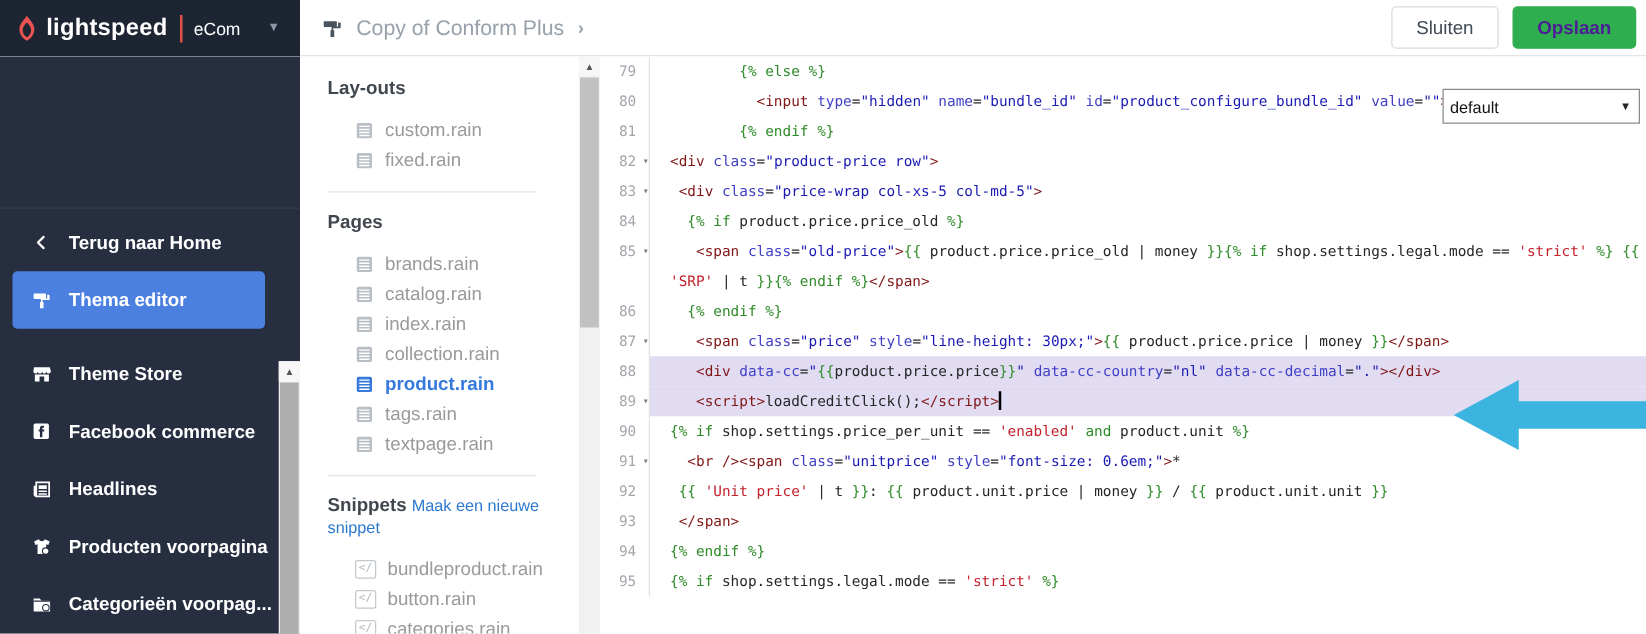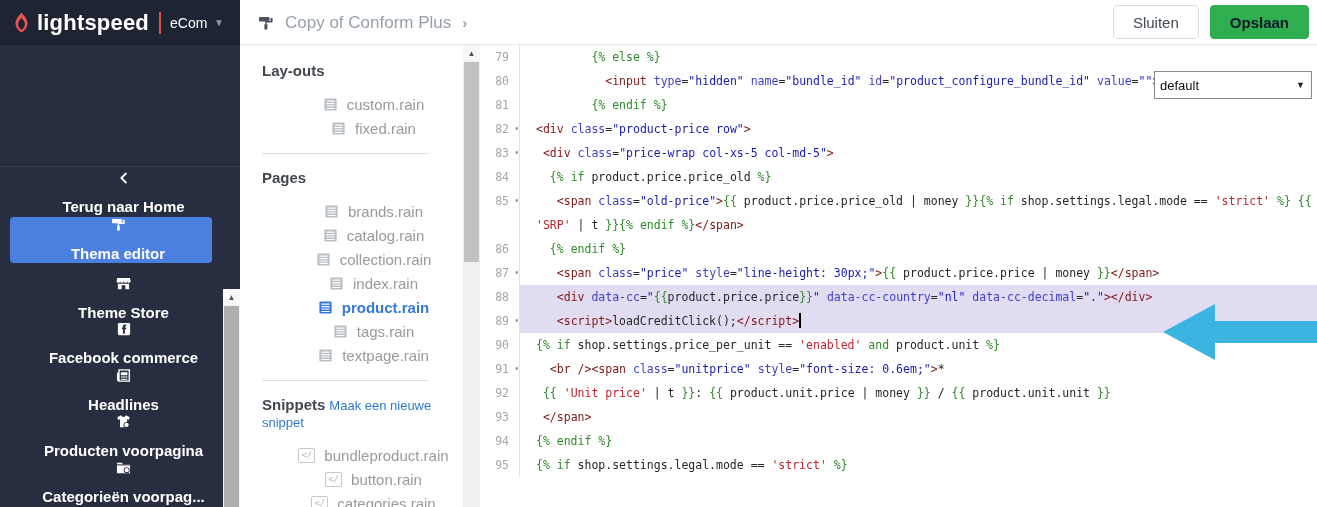--- a/index.html
+++ b/index.html
@@ -5,56 +5,56 @@
   * { margin:0; padding:0; box-sizing:border-box; }
   html,body { width:1317px; height:507px; overflow:hidden; background:#fff;
     font-family:"Liberation Sans", sans-serif; }
   .app { position:relative; width:1317px; height:507px; }
 
   
   .topbar { position:absolute; top:0; left:0; right:0; height:45px; background:#fff;
     border-bottom:1px solid #e3e6e9; z-index:30; }
   .brand { position:absolute; left:0; top:0; width:240px; height:45px; background:#1e2532;
     display:flex; align-items:center; padding-left:13px; }
-  .brand-name { color:#fff; font-size:22px; font-weight:bold; letter-spacing:.2px; margin-left:7px; }
+  .brand-name { color:#fff; font-size:19px; font-weight:bold; letter-spacing:.2px; margin-left:7px; }
   .brand-sep { width:2px; height:22px; background:#e2504c; margin:0 9px 0 10px; }
   .brand-product { color:#fff; font-size:14px; }
   .brand-caret { margin-left:auto; margin-right:16px; color:#8d97a7; font-size:10px; }
   .breadcrumb { position:absolute; left:258px; top:0; height:45px; display:flex; align-items:center; gap:11px; }
   .crumb-icon { color:#4a545f; display:flex; }
   .crumb-theme { color:#97a1ab; font-size:17px; }
   .crumb-sep { color:#9aa4ae; font-size:15px; font-weight:bold; }
   .crumb-path { color:#3d4752; font-size:17px; }
   .actions { position:absolute; right:8px; top:5px; display:flex; gap:11px;border-radius:16px; }
   .btn { font-size:15px; border-radius:4px; height:34px; padding:0 19px; cursor:pointer;
     font-family:"Liberation Sans",sans-serif; display:flex; align-items:center; }
   .btn-close { background:#fff; border:1px solid #d7dbdf; color:#414b55; }
-  .btn-save { background:var(--c-save); border:1px solid var(--c-save); color:#0f172a; font-weight:bold; }
+  .btn-save { background:var(--c-save); border:1px solid var(--c-save); color:#4c1d95; font-weight:bold; }
 
   
   .sidebar { position:absolute; left:0; top:45px; width:240px; bottom:0; background:#262e40; z-index:20; }
   .sb-scroll { position:absolute; left:0; right:0; top:121px; bottom:0;
     border-top:1px solid rgba(255,255,255,.07); padding-top:4px; }
   .menu { margin-right:17px; }
   .menu-item { height:46px; display:flex; align-items:center; gap:13px; padding-left:24px;
-    color:#fff; font-size:15px; font-weight:bold; cursor:pointer;flex-direction:column; }
+    color:#fff; font-size:15px; font-weight:bold; cursor:pointer; }
   .menu-item .mi-icon { width:18px; display:flex; justify-content:center; color:#fff; }
   .menu-item.active { background:var(--c-active); border-radius:4px; margin:0 11px 13px 10px; padding-left:14px; }
   .sb-scrollbar { position:absolute; right:0; top:122px; bottom:0; width:17px; background:#f1f1f1; }
   .sb-up { height:16px; display:flex; align-items:center; justify-content:center;
     color:#555; font-size:8px; background:#f7f7f7; }
   .sb-thumb { position:absolute; top:17px; left:1px; right:1px; height:238px; background:#aeaeae; }
 
   
   .filepanel { position:absolute; left:240px; top:45px; width:240px; bottom:0; background:#fff; z-index:10; }
   .fp-inner { position:absolute; left:0; top:0; right:17px; bottom:0; padding:17px 0 0 22px; overflow:hidden; }
   .group-title { font-size:15px; font-weight:bold; color:#40474e; margin-bottom:13px; }
   .group-title .new-link { font-weight:normal; font-size:13px; color:var(--c-link); margin-left:4px; cursor:pointer; }
   .file-item { display:flex; align-items:center; gap:9px; height:24px; padding-left:22px;
-    color:#9a9a9a; font-size:15px; cursor:pointer;justify-content:center; }
+    color:#9a9a9a; font-size:15px; cursor:pointer; }
   .file-item .fi-icon { color:#b9bfc4; display:flex; }
   .file-item.active { color:var(--c-file-active); font-weight:bold; }
   .file-item.active .fi-icon { color:var(--c-file-active); }
   .group-divider { border-top:1px solid #e2e2e2; margin:13px 34px 15px 0; }
   .snip { display:inline-block; width:17px; height:15px; border:1px solid #c3c8cc; border-radius:2px;
     color:#b4b9be; font-size:9px; line-height:13px; text-align:center; font-family:"DejaVu Sans Mono",monospace; }
   .fp-scrollbar { position:absolute; right:0; top:0; bottom:0; width:17px; background:#f1f1f1; }
   .fp-up { height:16px; display:flex; align-items:center; justify-content:center; color:#555;
     font-size:8px; background:#f7f7f7; }
   .fp-thumb { position:absolute; top:17px; left:1px; right:1px; height:200px; background:#c1c1c1; }
@@ -235,30 +235,30 @@
             </span>
             <span>catalog.rain</span>
           </div>
           <div class="file-item">
             <span class="fi-icon">
               <svg viewBox="0 0 16 16" width="15" height="15">
                 <rect x="1.5" y="1.5" width="13" height="13" rx="1.4" fill="currentColor"></rect>
                 <path d="M3.6 4.4h8.8M3.6 7h8.8M3.6 9.6h8.8M3.6 12.2h8.8" stroke="#fff" stroke-width="1.2"></path>
               </svg>
             </span>
+            <span>index.rain</span>
+          </div>
+          <div class="file-item">
+            <span class="fi-icon">
+              <svg viewBox="0 0 16 16" width="15" height="15">
+                <rect x="1.5" y="1.5" width="13" height="13" rx="1.4" fill="currentColor"></rect>
+                <path d="M3.6 4.4h8.8M3.6 7h8.8M3.6 9.6h8.8M3.6 12.2h8.8" stroke="#fff" stroke-width="1.2"></path>
+              </svg>
+            </span>
             <span>collection.rain</span>
-          </div>
-          <div class="file-item">
-            <span class="fi-icon">
-              <svg viewBox="0 0 16 16" width="15" height="15">
-                <rect x="1.5" y="1.5" width="13" height="13" rx="1.4" fill="currentColor"></rect>
-                <path d="M3.6 4.4h8.8M3.6 7h8.8M3.6 9.6h8.8M3.6 12.2h8.8" stroke="#fff" stroke-width="1.2"></path>
-              </svg>
-            </span>
-            <span>index.rain</span>
           </div>
           <div class="file-item active">
             <span class="fi-icon">
               <svg viewBox="0 0 16 16" width="15" height="15">
                 <rect x="1.5" y="1.5" width="13" height="13" rx="1.4" fill="currentColor"></rect>
                 <path d="M3.6 4.4h8.8M3.6 7h8.8M3.6 9.6h8.8M3.6 12.2h8.8" stroke="#fff" stroke-width="1.2"></path>
               </svg>
             </span>
             <span>product.rain</span>
           </div>

